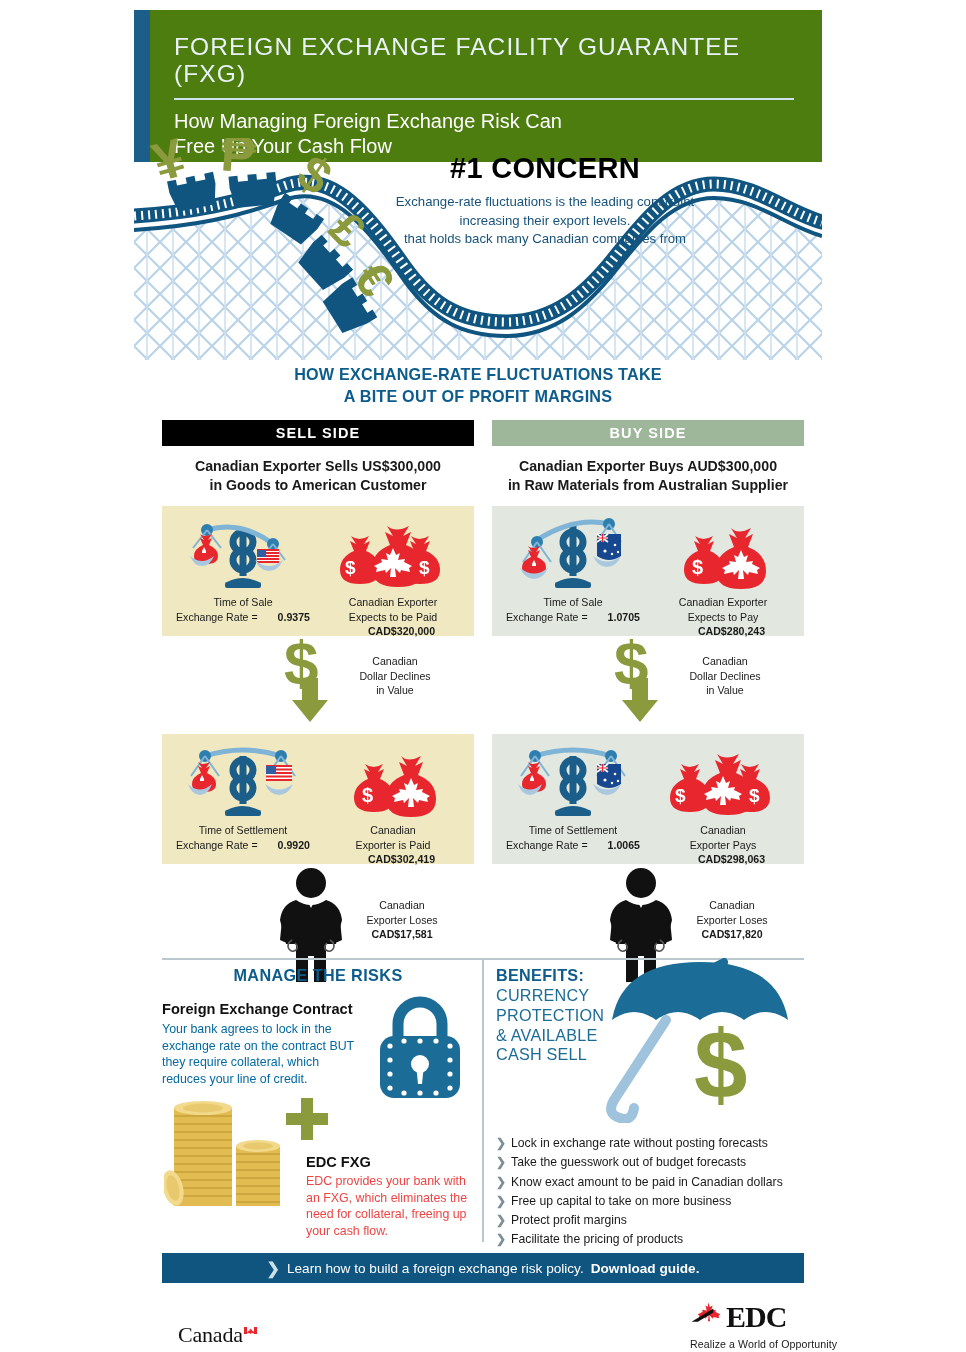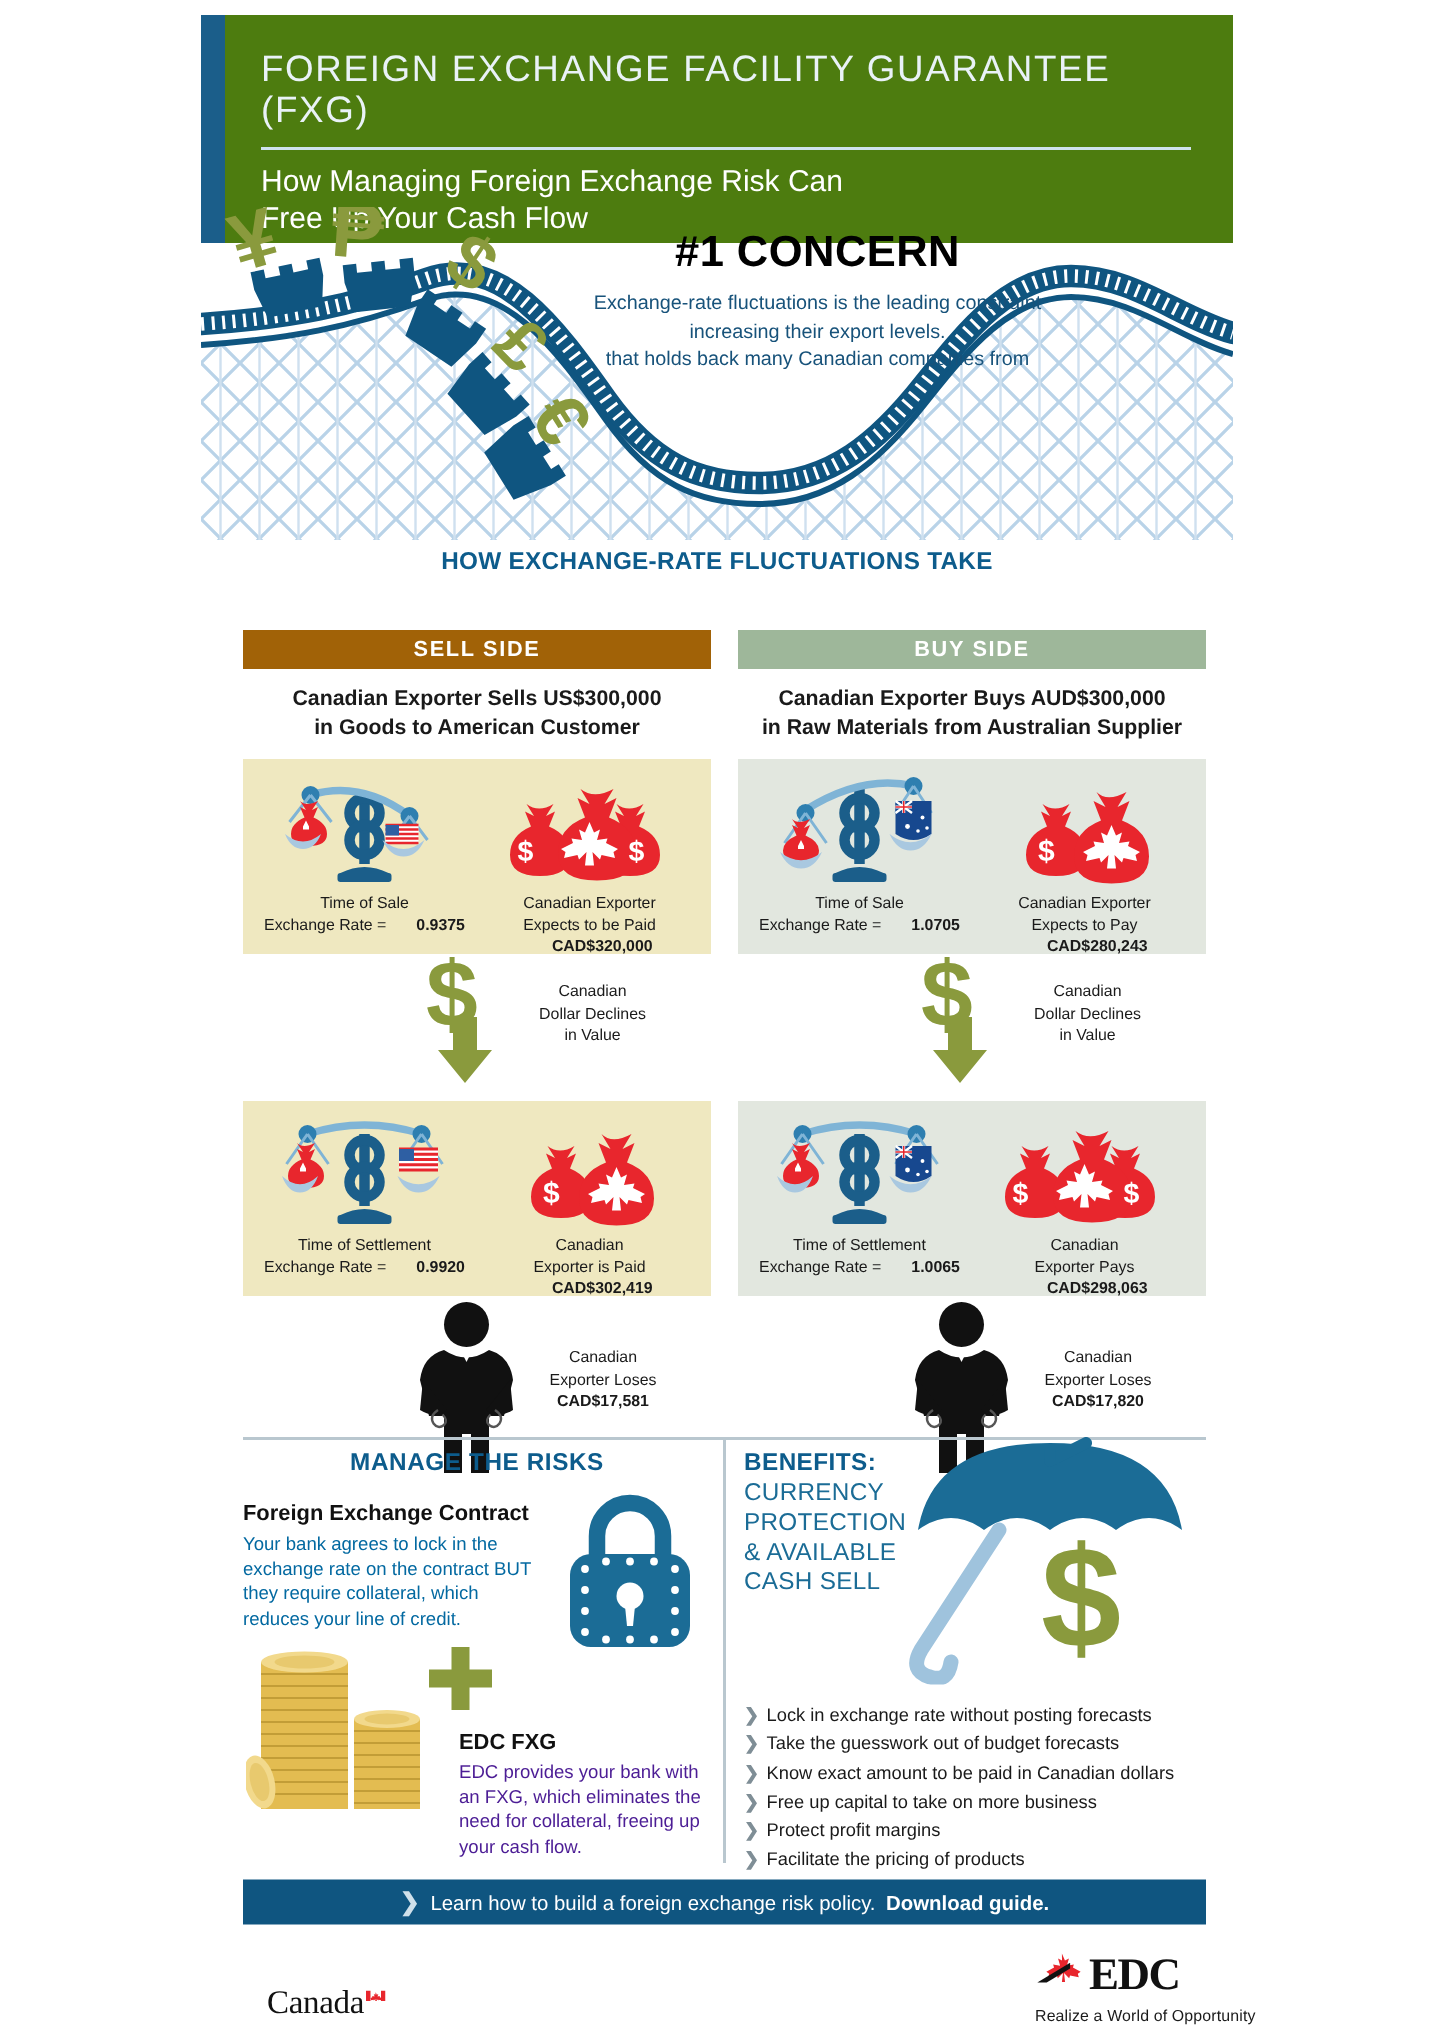--- a/index.html
+++ b/index.html
@@ -56,21 +56,21 @@
   
   .cols { position: absolute; left: 0; top: 420px; width: 966px; }
   .col { position: absolute; width: 312px; }
   .col-sell { left: 162px; }
   .col-buy  { left: 492px; }
 
   .side-tab {
     height: 26px; color: #ffffff; font-size: 14.5px; font-weight: bold;
     letter-spacing: 1.1px; display: flex; align-items: center; justify-content: center;
   }
-  .tab-sell { background: #a16207; }
+  .tab-sell { background: #000000; }
   .tab-buy  { background: #9eb79a; }
 
   .side-desc {
     margin-top: 11px; text-align: center; color: #1a1a1a;
     font-size: 14.2px; font-weight: bold; line-height: 1.32;
   }
 
   .panel {
     margin-top: 12px; height: 130px; position: relative;
     display: flex; align-items: flex-start; padding: 8px 6px 0 6px;
@@ -113,21 +113,21 @@
     text-align: center; color: #0d5c8c; font-size: 16.2px; font-weight: bold;
     letter-spacing: 0.4px;
   }
   .fx-title { margin-top: 16px; font-size: 14.6px; font-weight: bold; color: #111; }
   .fx-text { margin-top: 4px; font-size: 12.4px; color: #0369a1; line-height: 1.34; width: 200px; }
   .lock-holder { position: absolute; right: 6px; top: 28px; }
   .coins-holder { position: absolute; left: 2px; top: 132px; }
   .plus-holder { position: absolute; left: 122px; top: 130px; }
   .fxg-block { position: absolute; left: 144px; top: 188px; width: 170px; }
   .fxg-title { font-size: 14.6px; font-weight: bold; color: #111; }
-  .fxg-text { margin-top: 3px; font-size: 12.4px; color: #4c1d95; line-height: 1.34; }
+  .fxg-text { margin-top: 3px; font-size: 12.4px; color: #ef4444; line-height: 1.34; }
 
   .benefits { position: absolute; left: 496px; top: 966px; width: 320px; }
   .ben-head { position: relative; width: 125px; }
   .ben-label { color: #0d5c8c; font-size: 16.2px; font-weight: bold; letter-spacing: 0.3px; }
   .ben-sub { color: #1b6c96; font-size: 16.2px; line-height: 1.22; letter-spacing: 0.2px; margin-top: 1px; }
   .umbrella-holder { position: absolute; left: 100px; top: -8px; }
   .ben-list { position: absolute; left: 0; top: 168px; width: 320px; }
   .ben-item {
     font-size: 12.2px; color: #1a1a1a; line-height: 1.58;
     display: flex; align-items: baseline; gap: 5px;
@@ -229,20 +229,21 @@
     <div class="concern-title">#1 CONCERN</div>
     <div class="concern-text">
       <div>Exchange-rate fluctuations is the leading constraint</div>
       <div>increasing their export levels.</div>
       <div>that holds back many Canadian companies from</div>
     </div>
   </div>
 
   <div class="sect-heading">
     <div>HOW EXCHANGE-RATE FLUCTUATIONS TAKE</div>
+    <div>A BITE OUT OF PROFIT MARGINS</div>
   </div>
 
   <div class="cols">
 
     <div class="col col-sell">
       <div class="side-tab tab-sell">SELL SIDE</div>
       <div class="side-desc">
         <div>Canadian Exporter Sells US$300,000</div>
         <div>in Goods to American Customer</div>
       </div>

